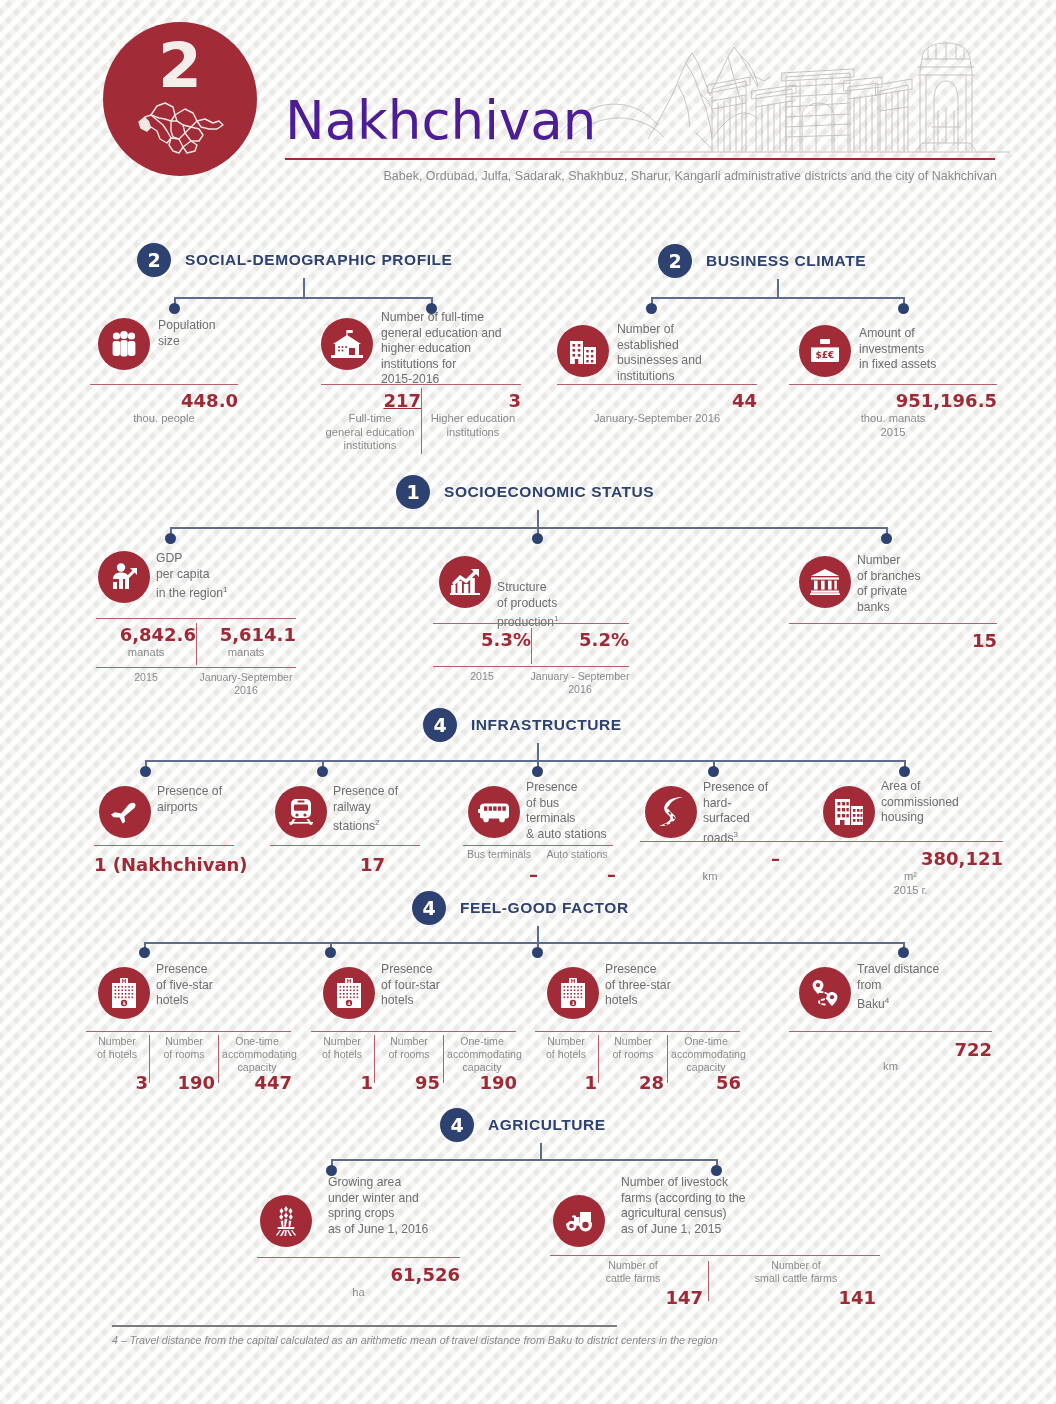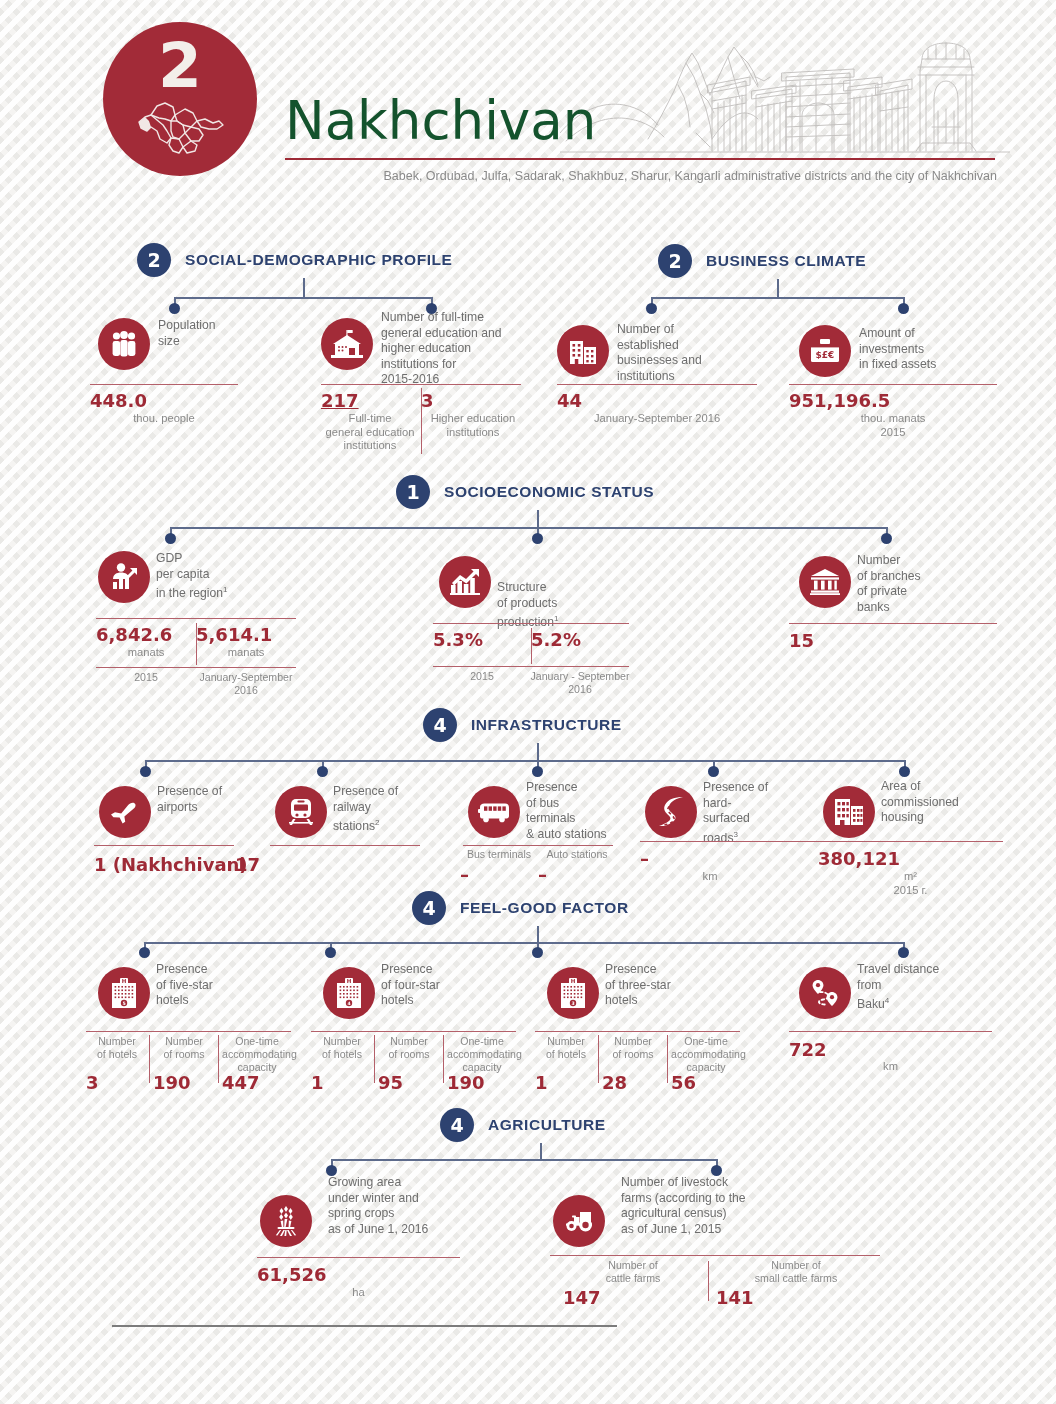--- a/index.html
+++ b/index.html
@@ -31,21 +31,21 @@
     display: flex; flex-direction: column; align-items: center; justify-content: flex-start;
   }
   #region-badge .badge-num {
     color: #f3eeea; font-size: 63px; font-weight: bold; line-height: 1;
     margin-top: 12px; font-family: "DejaVu Sans", sans-serif;
   }
   #region-badge .map-wrap { margin-top: -6px; }
 
   #title-block { position: absolute; left: 285px; top: 95px; width: 720px; }
   #page-title {
-    font-size: 53px; color: #14532d; font-weight: normal;
+    font-size: 53px; color: #4c1d95; font-weight: normal;
     letter-spacing: 0px; line-height: 1; position: absolute; top: -1px; left: 0;
     font-family: "DejaVu Sans", sans-serif;
   }
   #title-rule {
     position: absolute; left: 0; top: 63px; width: 710px; height: 2px; background: #9e2a36;
   }
   #subtitle {
     position: absolute; left: 72px; top: 74px; width: 640px;
     font-size: 12.5px; color: #8a8a8a; text-align: right;
   }
@@ -78,21 +78,21 @@
     position: absolute; left: 0; top: 0;
     width: 52px; height: 52px; border-radius: 50%; background: #a22b38;
     display: flex; align-items: center; justify-content: center;
   }
   .card .label {
     position: absolute; font-size: 12.2px; line-height: 15.5px; color: #6e6e6e;
   }
   .card .rule { position: absolute; height: 1px; background: #b4606a; }
   .card .value {
     position: absolute; font-size: 18px; font-weight: bold; color: #9e2a36;
-    text-align: left; white-space: nowrap; font-family: "DejaVu Sans", sans-serif;
+    text-align: right; white-space: nowrap; font-family: "DejaVu Sans", sans-serif;
   }
   .card .unit {
     position: absolute; font-size: 11.2px; line-height: 13.5px; color: #8a8a8a; text-align: center;
   }
   .card .subcap {
     position: absolute; font-size: 10.6px; line-height: 13px; color: #8a8a8a; text-align: center;
   }
   .vdiv { position: absolute; width: 1px; background: #b4606a; }
 
   
@@ -863,13 +863,14 @@
   <div class="subcap" style="left:10px; top:64px; width:140px; white-space:pre-line;">Number of
 cattle farms</div>
   <div class="value" style="left:10px; top:92px; width:140px;">147</div>
   <div class="subcap" style="left:163px; top:64px; width:160px; white-space:pre-line;">Number of
 small cattle farms</div>
   <div class="value" style="left:163px; top:92px; width:160px;">141</div>
 </div>
 
 <div id="footnotes">
   <div id="foot-rule"></div>
+  <p>4 – Travel distance from the capital calculated as an arithmetic mean of travel distance from Baku to district centers in the region</p>
 </div>
 
 </body></html>

